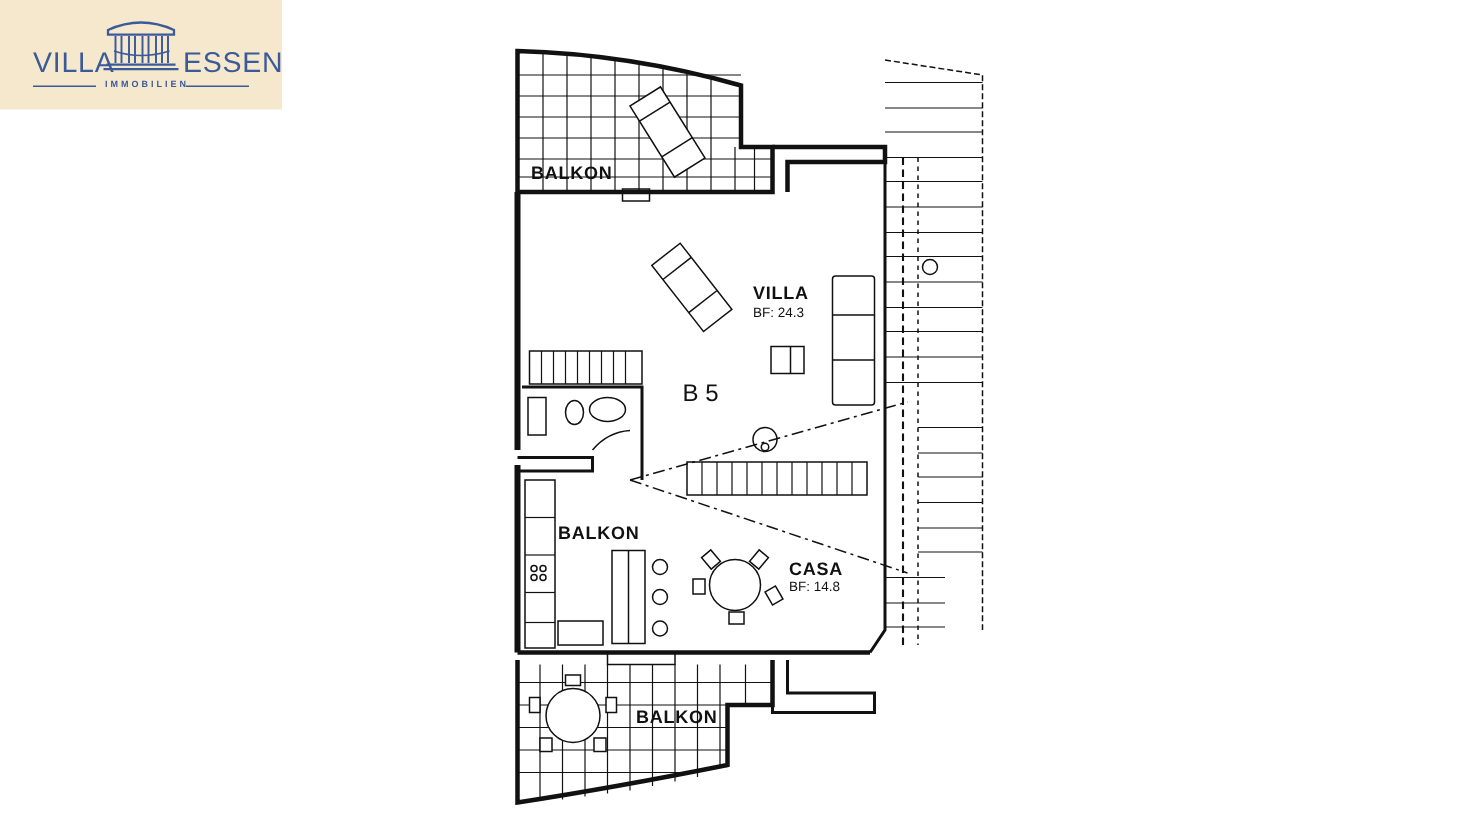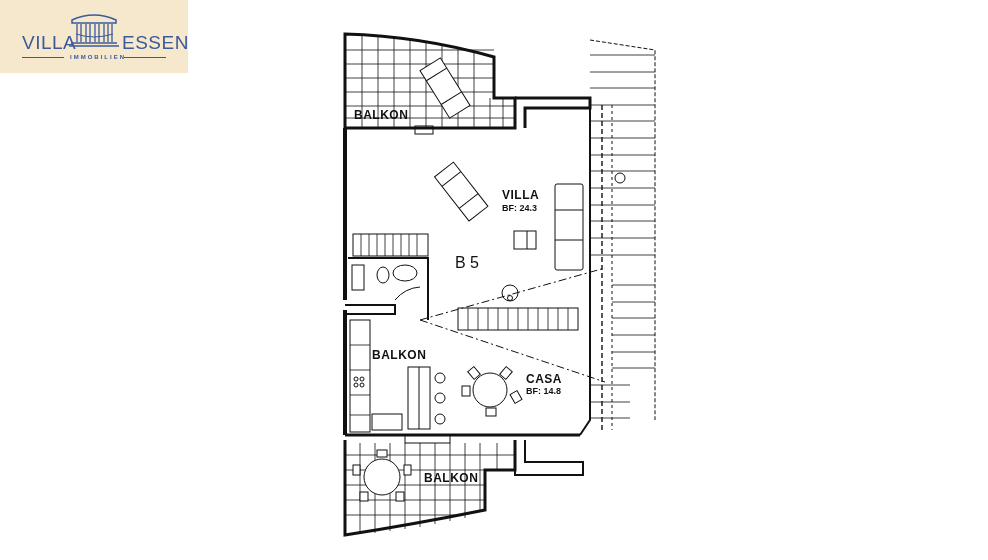--- a/index.html
+++ b/index.html
@@ -6,21 +6,21 @@
   body { width:988px; height:560px; background:#ffffff; position:relative; overflow:hidden; font-family:"Liberation Sans", sans-serif; }
   .logo { position:absolute; left:0; top:0; width:188px; height:73px; background:#f5e8cd; }
   .logo-left, .logo-right { position:absolute; top:32px; font-size:19px; color:#3a5a9a; letter-spacing:0.5px; font-family:"Liberation Sans", sans-serif; }
   .logo-left { left:22px; }
   .logo-right { left:122px; }
   .logo-sub { position:absolute; top:54px; left:70px; font-size:6px; font-weight:bold; letter-spacing:2px; color:#3a5a9a; }
   .logo-line { position:absolute; top:57px; height:1px; background:#3a5a9a; }
   .plan { position:absolute; left:330px; top:30px; width:370px; height:510px; }
   .lbl { position:absolute; font-family:"Liberation Sans", sans-serif; color:#111; }
   .room { font-size:12px; font-weight:bold; letter-spacing:0.5px; }
-  .area { font-size:9px;font-weight:bold; }
+  .area { font-size:9px; }
   .unit { font-size:16px; }
 </style>
 </head>
 <body>
 
 <div class="logo">
   <span class="logo-left">VILLA</span>
   <svg style="position:absolute;left:68px;top:12px" width="52" height="38" viewBox="0 0 52 38">
     <path d="M4 8 Q26 -2 48 8 L48 11 L4 11 Z" fill="none" stroke="#3a5a9a" stroke-width="1.5"></path>
     <g stroke="#3a5a9a" stroke-width="1.3">

